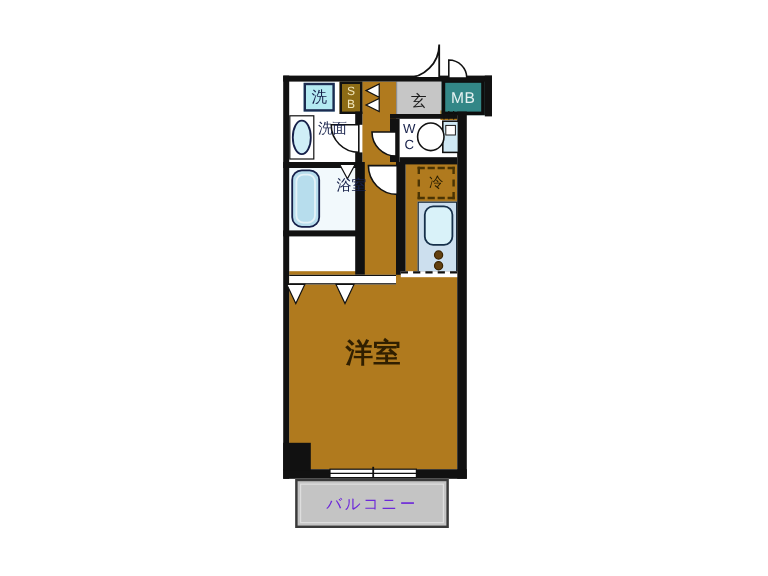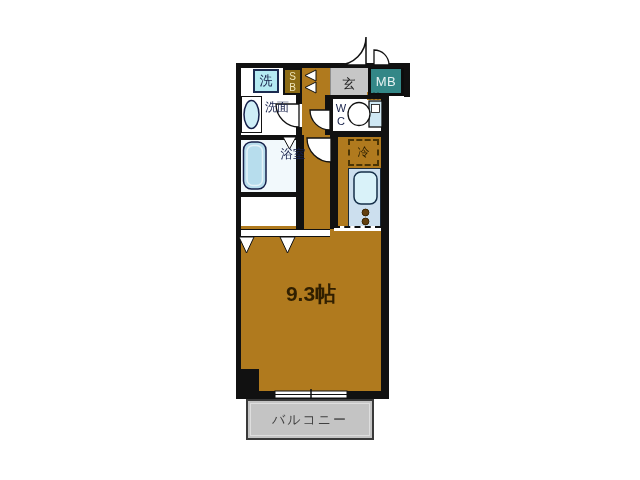--- a/index.html
+++ b/index.html
@@ -65,21 +65,21 @@
   <div class="abs wall" style="left:333px;top:131px;width:48px;height:6px;"></div>
   <div class="abs wall" style="left:330px;top:135px;width:8px;height:94px;"></div>
   <div class="abs wall" style="left:236px;top:369px;width:23px;height:23px;"></div>
 
   <div class="abs" style="left:241px;top:229px;width:89px;height:8px;background:#ffffff;border-top:1px solid #111;border-bottom:1px solid #111;"></div>
   <div class="abs" style="left:334px;top:226px;width:47px;height:5px;background:#ffffff;border-top:2px dashed #111;"></div>
 
   <div class="abs" style="left:246px;top:399px;width:128px;height:41px;background:#c4c4c4;border:2px solid #3a3a3a;">
     <div class="abs" style="left:2px;top:2px;right:2px;bottom:2px;border:1px solid #dedede;"></div>
     <div class="stack">
-        <span style="font-size:13px;color:#404040;letter-spacing:2px;position:relative;">バルコニー</span>
+        <span style="font-size:13px;color:#6d28d9;letter-spacing:2px;position:relative;">バルコニー</span>
       </div>
   </div>
 
   <svg width="640" height="480" viewBox="0 0 640 480">
 
     <path d="M366,65 L338,65 A28,28 0 0 0 366,37 Z" fill="#ffffff" stroke="#111" stroke-width="1.5"></path>
     <path d="M374,65 L374,50 A15,15 0 0 1 389,65 Z" fill="#ffffff" stroke="#111" stroke-width="1.3"></path>
 
     <path d="M299,104 L276,104 A23,23 0 0 0 299,127 Z" fill="#ffffff" stroke="#111" stroke-width="1.3"></path>
     <path d="M330,110 L310,110 A20,20 0 0 0 330,130 Z" fill="#ffffff" stroke="#111" stroke-width="1.3"></path>
@@ -123,16 +123,16 @@
     <span>洗面</span>
   </div>
   <div class="abs" style="left:334px;top:102px;width:14px;height:28px;text-align:center;font-size:11px;line-height:13px;color:#16204a;">
     <span>W</span><br>
     <span>C</span>
   </div>
   <div class="abs room-label" style="left:265px;top:147px;width:32px;height:15px;font-size:12.5px;margin-left:12px;">
     <span>浴室</span>
   </div>
   <div class="abs" style="left:241px;top:281px;width:140px;text-align:center;color:#301f00;font-weight:bold;">
-    <div style="font-size:21px;line-height:26px;">9.3帖</div>
+    <div style="font-size:23px;line-height:27px;">洋室</div>
   </div>
 
 </div>
 
 </body></html>

